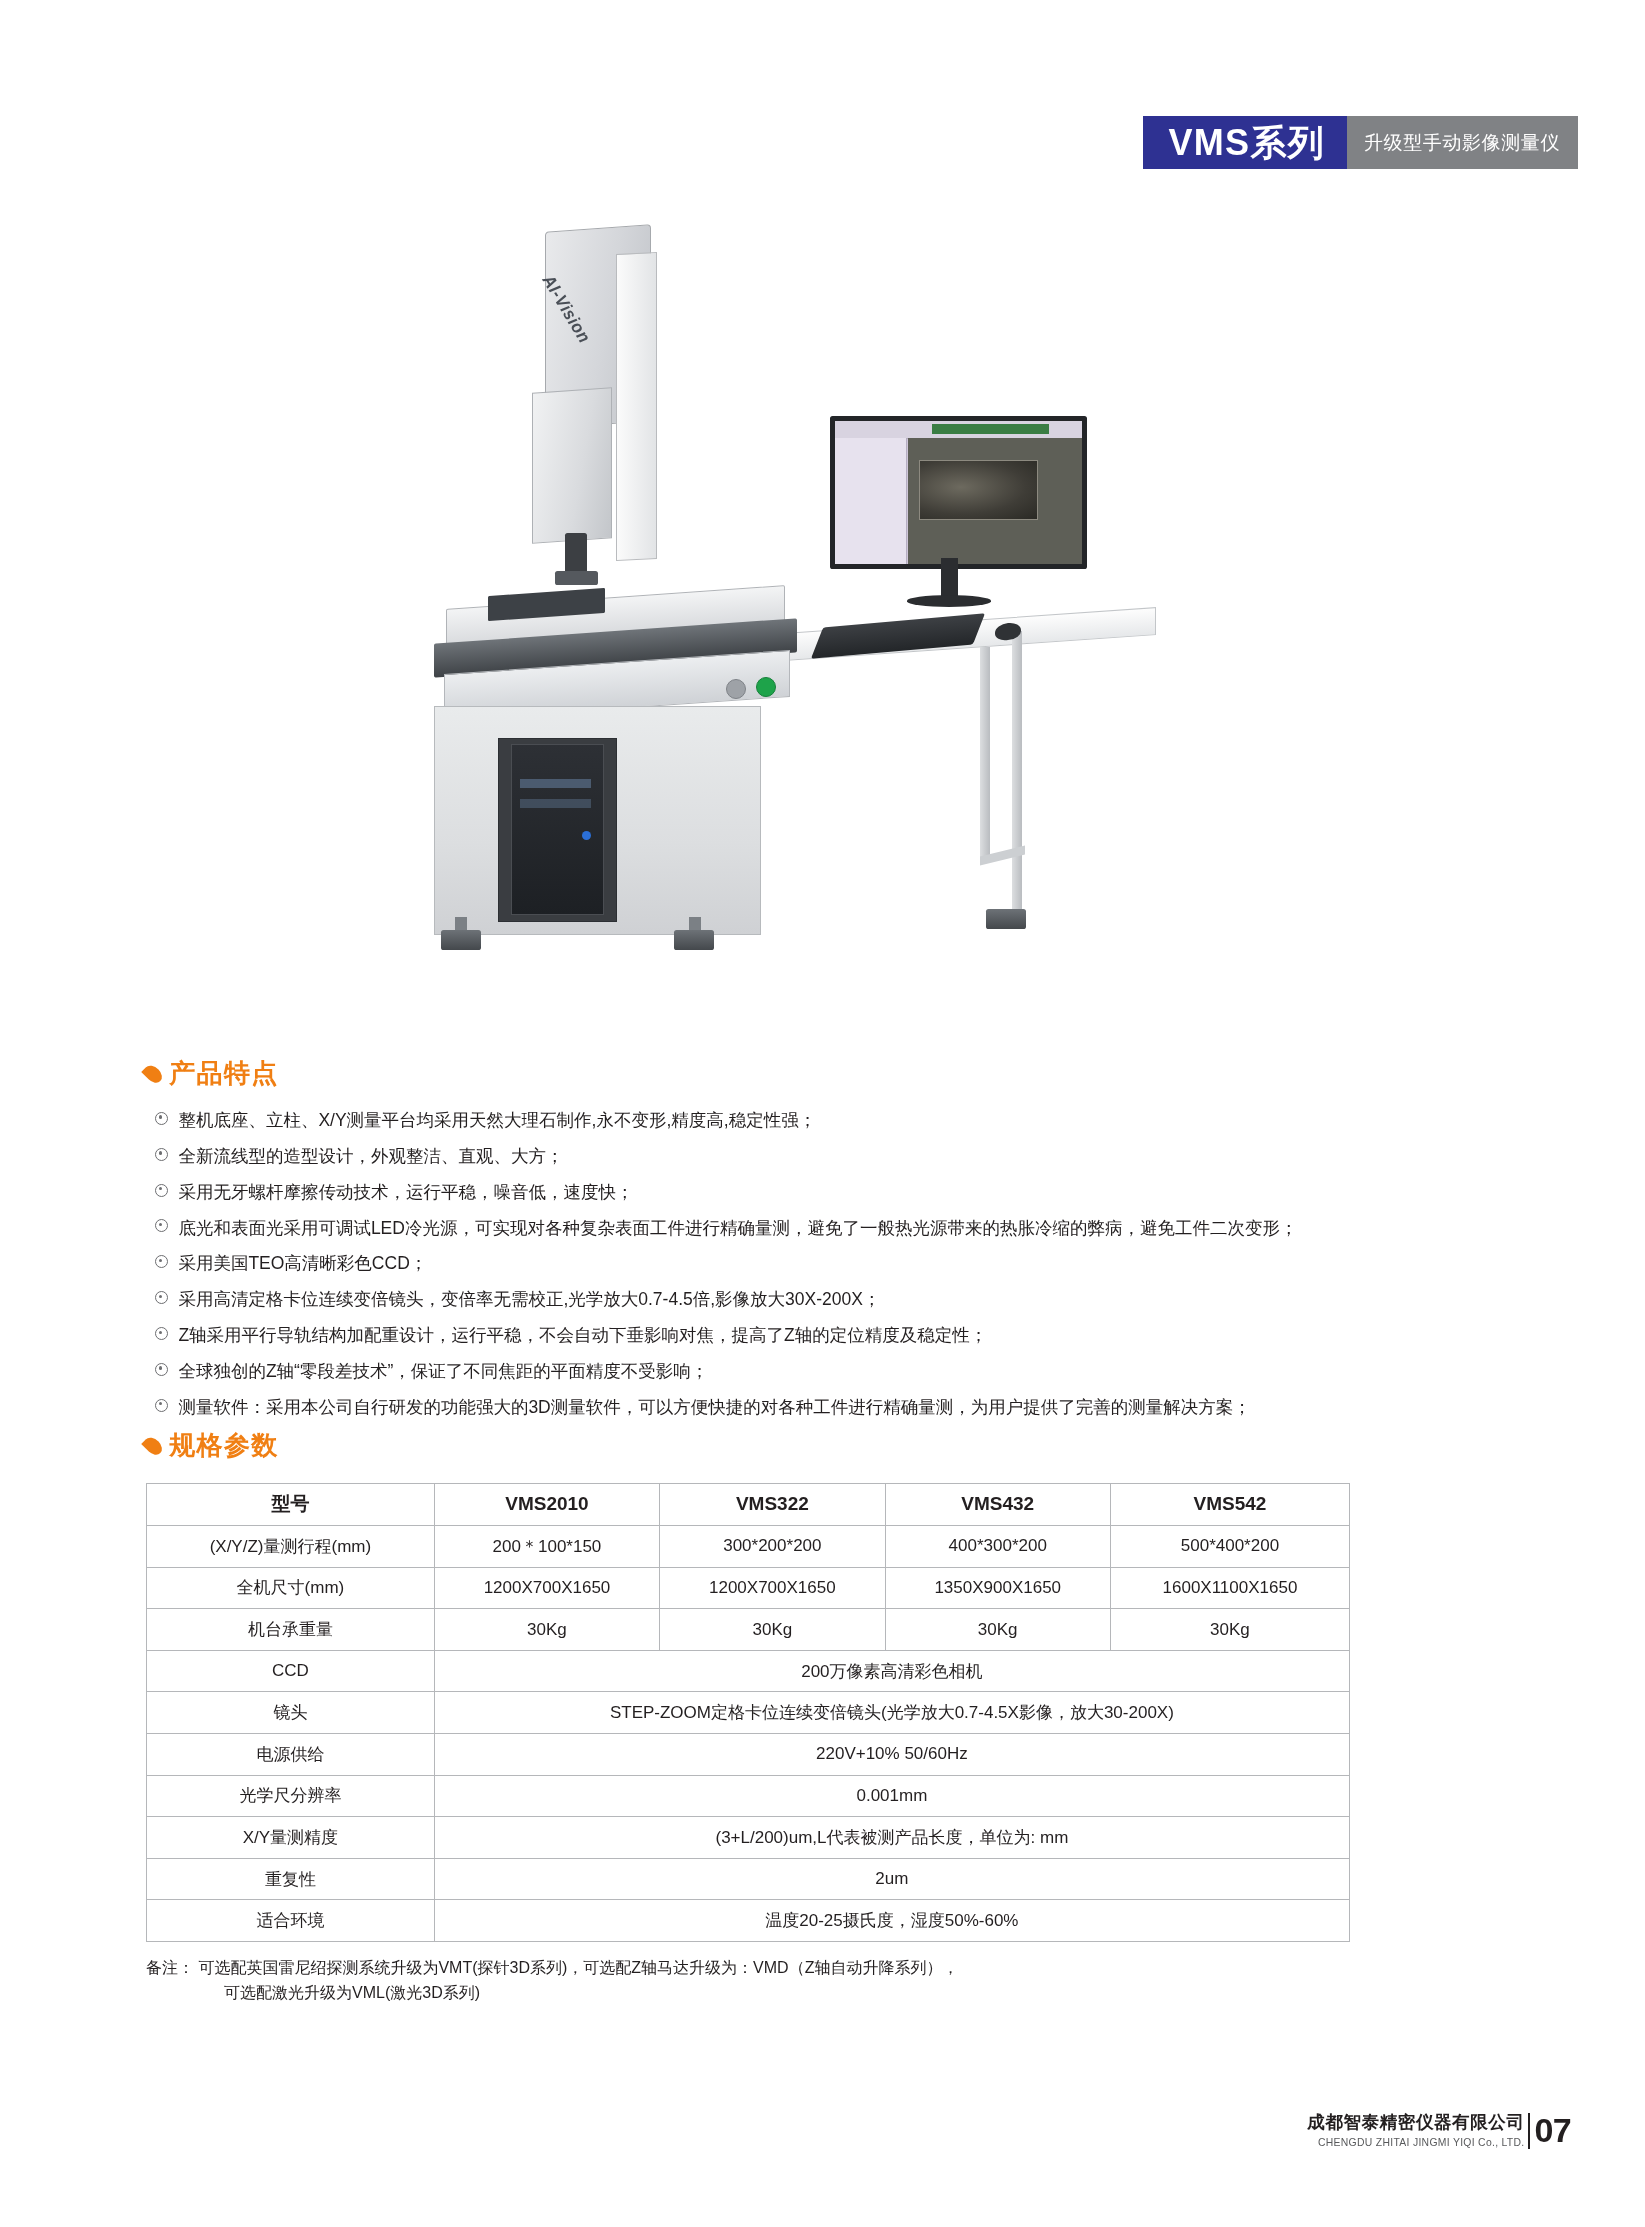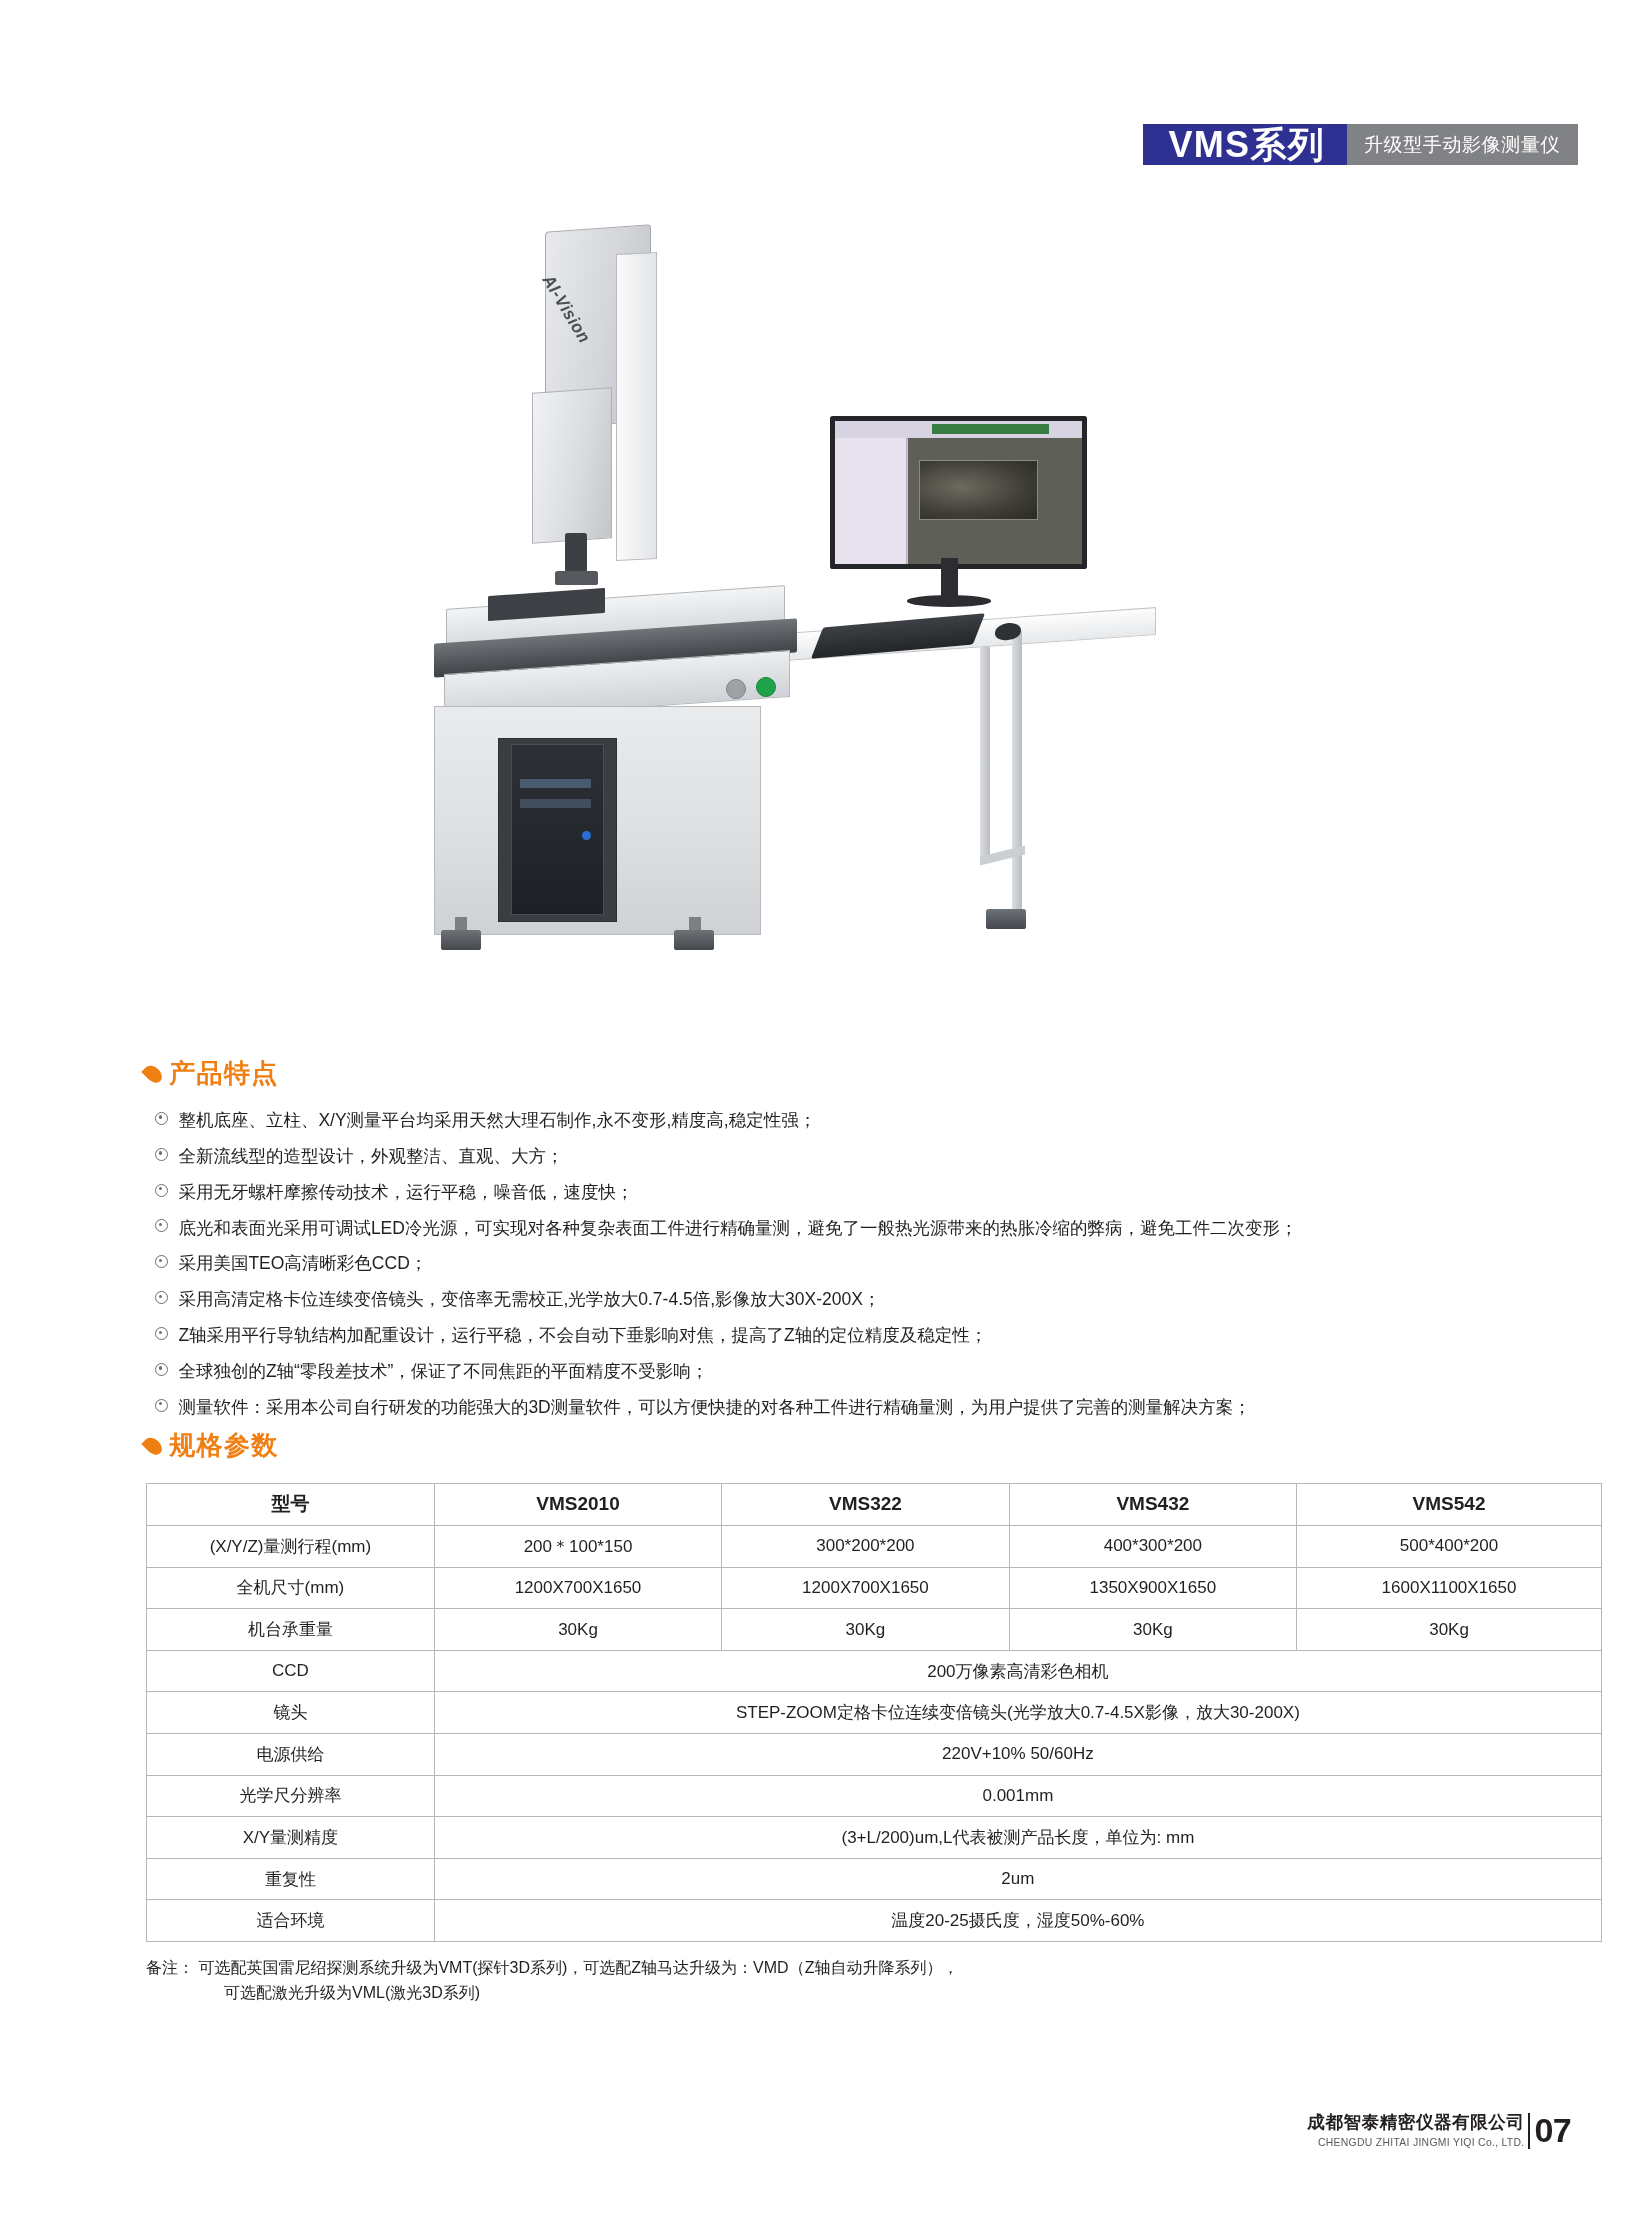--- a/index.html
+++ b/index.html
@@ -12,25 +12,25 @@
     height: 2227px;
     font-family: "Liberation Sans", sans-serif;
     color: #231f20;
     position: relative;
     overflow: hidden;
   }
 
   
   .header-banner {
     position: absolute;
-    top: 124px;
+    top: 116px;
     right: 68px;
     display: flex;
     align-items: stretch;
-    height: 41px;
+    height: 53px;
   }
   .banner-main {
     background: #2e3192;
     color: #ffffff;
     font-size: 36px;
     font-weight: bold;
     letter-spacing: 1.3px;
     display: flex;
     align-items: center;
     padding: 0 22px 0 25px;
@@ -410,21 +410,21 @@
     border-radius: 50%;
   }
 
   
   .specs {
     top: 1428px;
   }
   table.spec-table {
     margin-top: 19.5px;
     border-collapse: collapse;
-    width: 1456px;
+    width: 1204px;
     font-size: 17px;
     color: #231f20;
   }
   table.spec-table th,
   table.spec-table td {
     border: 0.6px solid #b5b7ba;
     text-align: center;
     padding: 7.8px 3.9px;
     height: 25px;
     font-weight: normal;

